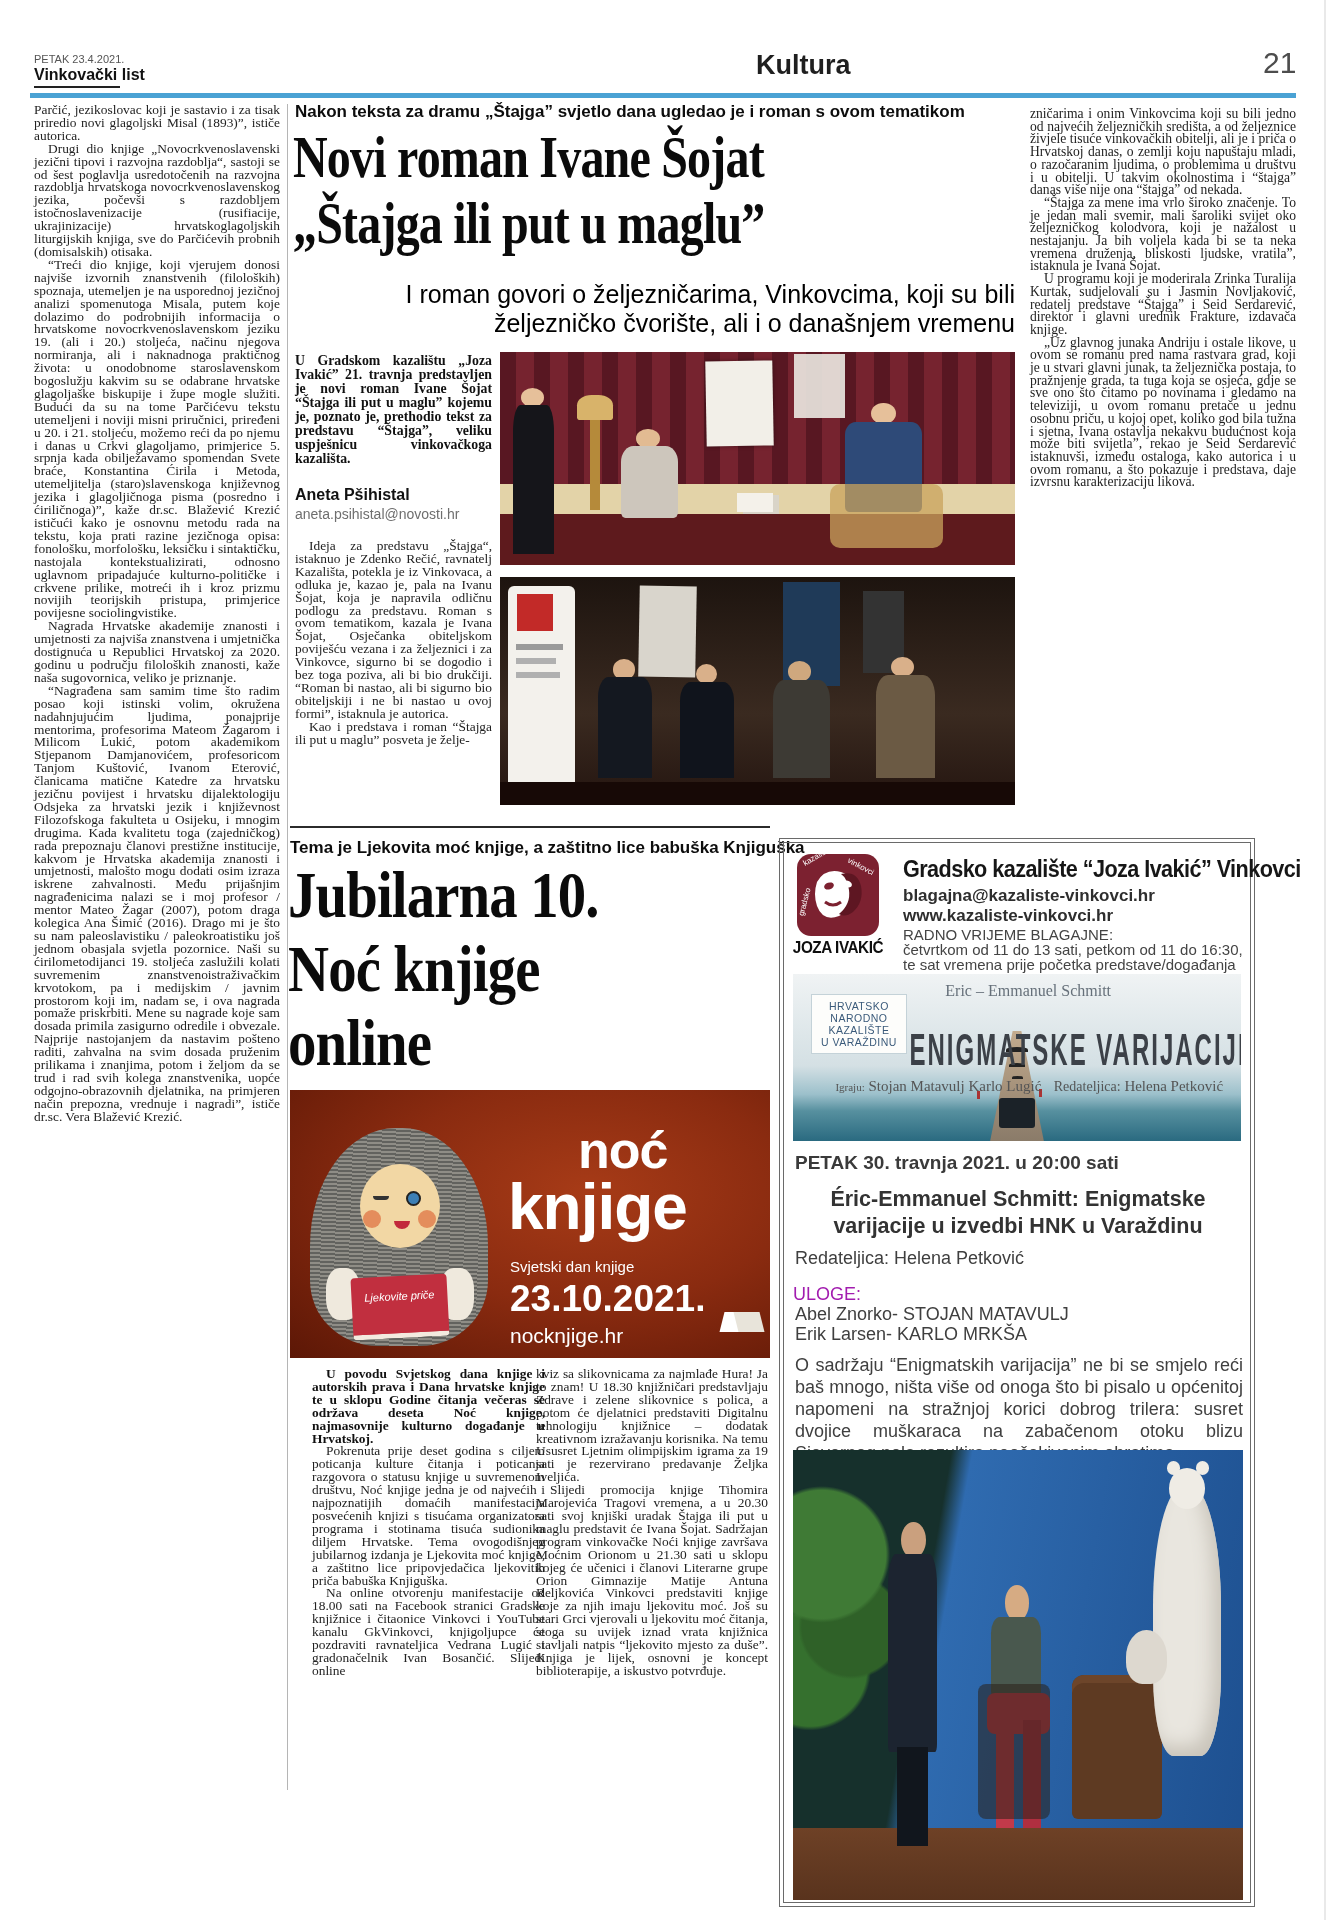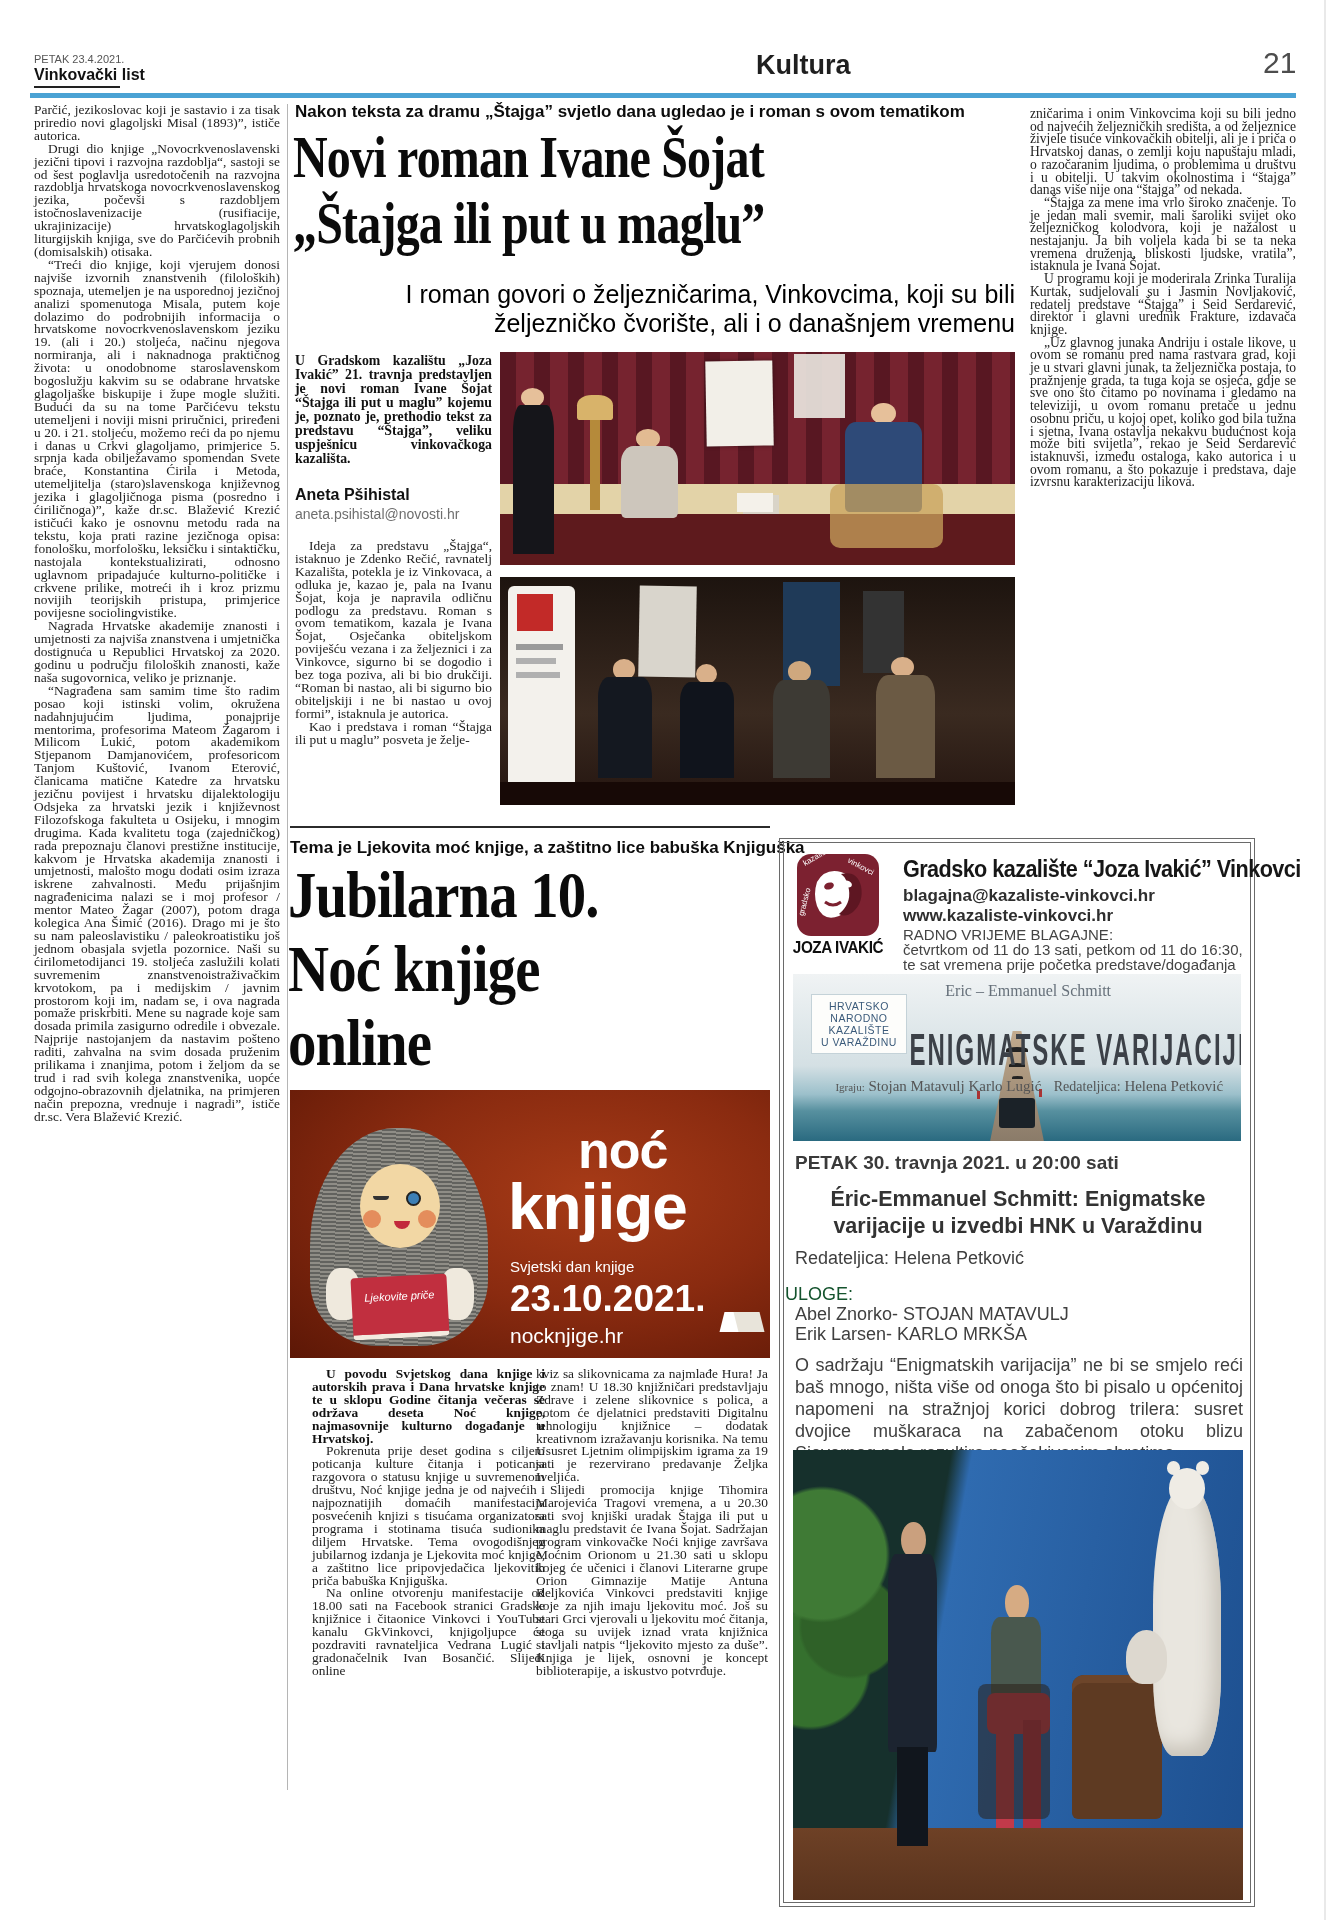--- a/index.html
+++ b/index.html
@@ -197,21 +197,21 @@
         </div>
         <div class="fig serif" style="right:4%;top:62%;font-size:15px;color:#555;">
           <span style="font-size:14px;margin-top:29px;">Redateljica:</span>
           <span>Helena Petković</span>
         </div>
       </div>
 
       <div class="abs boxtxt" style="left:10px;top:308px;font-size:19px;font-weight:bold;color:#3a3a3a;">PETAK 30. travnja 2021. u 20:00 sati</div>
       <div class="abs boxtxt" style="left:8px;top:342px;width:450px;text-align:center;font-size:21.5px;line-height:27px;font-weight:bold;color:#333;">Éric-Emmanuel Schmitt: Enigmatske varijacije u izvedbi HNK u Varaždinu</div>
       <div class="abs boxtxt" style="left:10px;top:404px;font-size:18px;color:#3f3f3f;">Redateljica: Helena Petković</div>
-      <div class="abs boxtxt" style="left:0;top:440px;font-size:18px;color:#14532d;">ULOGE:</div>
+      <div class="abs boxtxt" style="left:8px;top:440px;font-size:18px;color:#a21caf;">ULOGE:</div>
       <div class="abs boxtxt" style="left:10px;top:460px;font-size:18px;color:#3f3f3f;">Abel Znorko- STOJAN MATAVULJ</div>
       <div class="abs boxtxt" style="left:10px;top:480px;font-size:18px;color:#3f3f3f;">Erik Larsen- KARLO MRKŠA</div>
       <div class="abs boxtxt just" style="left:10px;top:510px;width:448px;font-size:18px;line-height:22px;color:#3f3f3f;">O sadržaju “Enigmatskih varijacija” ne bi se smjelo reći baš mnogo, ništa više od onoga što bi pisalo u općenitoj napomeni na stražnjoj korici dobrog trilera: susret dvojice muškaraca na zabačenom otoku blizu Sjevernog pola rezultira neočekivanim obratima.</div>
 
       <div class="abs photo" style="left:8px;top:606px;width:450px;height:450px;">
         <div class="fig" style="inset:0;background:linear-gradient(100deg,#16302c 0 30%,#2f6bb0 34%,#1d4f8f 100%);"></div>
         <div class="fig" style="left:-4%;top:4%;width:26%;height:64%;background:radial-gradient(circle at 40% 30%,#3f7a35 0 30%,transparent 32%),radial-gradient(circle at 65% 55%,#2f6128 0 28%,transparent 30%),radial-gradient(circle at 30% 70%,#35702e 0 26%,transparent 28%);"></div>
         <div class="fig" style="left:0;bottom:0;width:100%;height:16%;background:linear-gradient(#6e4126,#59331d);"></div>
         <div class="fig" style="left:24%;top:16%;width:5.5%;height:8%;background:#caa07e;border-radius:50%;"></div>
         <div class="fig" style="left:21%;top:23%;width:11%;height:44%;background:#1c2430;border-radius:16% 16% 4% 4%;"></div>

